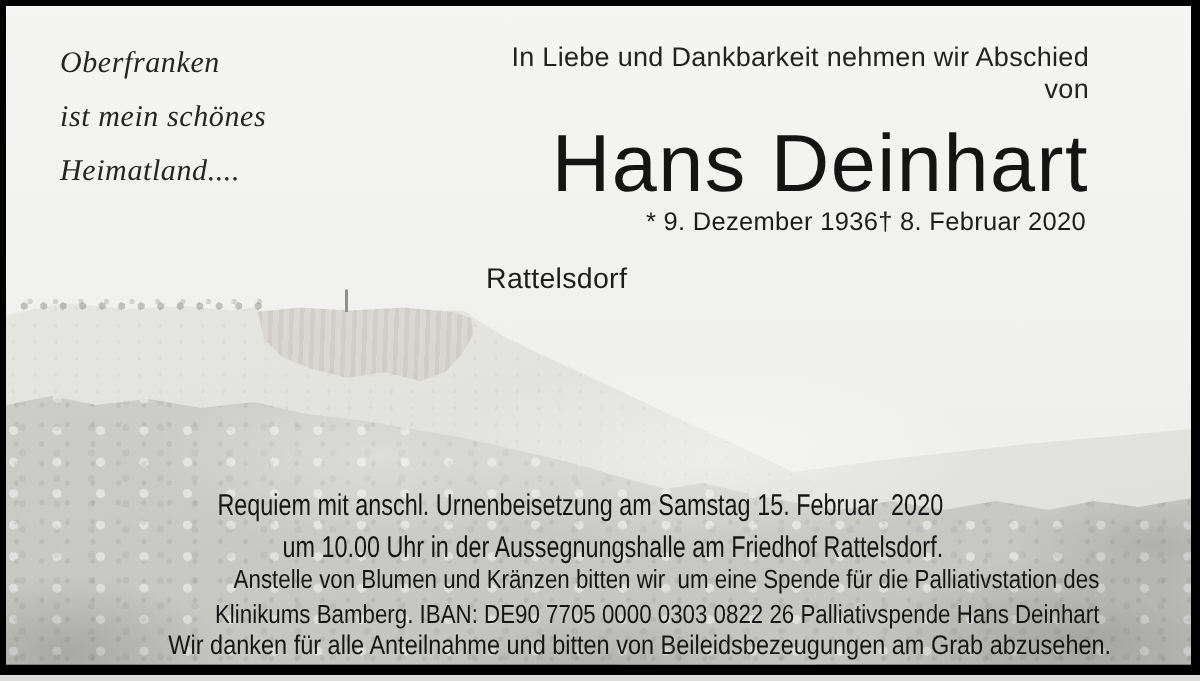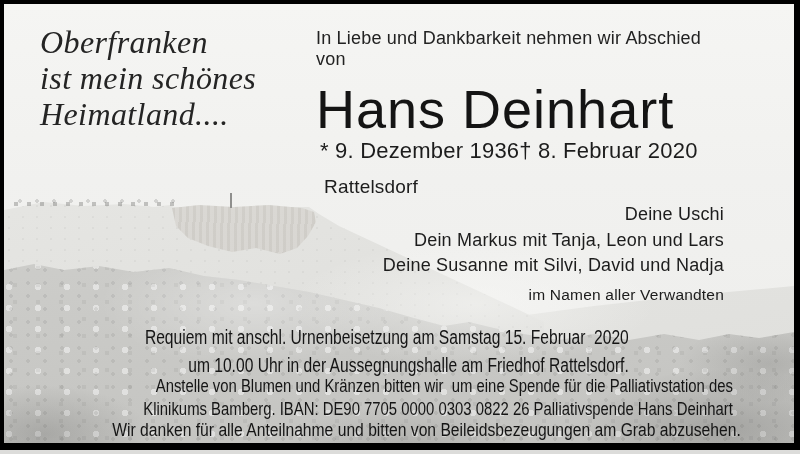--- a/index.html
+++ b/index.html
@@ -53,26 +53,26 @@
       radial-gradient(ellipse 210px 85px at 720px 425px, rgba(50,50,48,.22), transparent 70%),
       radial-gradient(ellipse 160px 60px at 400px 442px, rgba(50,50,48,.13), transparent 70%),
       radial-gradient(ellipse 130px 55px at 765px 360px, rgba(60,60,58,.16), transparent 70%),
       radial-gradient(ellipse 220px 90px at 250px 300px, rgba(255,255,255,.35), transparent 70%);}
   .fog{position:absolute;inset:0;z-index:5;
     background:radial-gradient(ellipse 260px 90px at 470px 300px, rgba(248,248,246,.55), transparent 70%);}
 
   
   .txt{position:absolute;z-index:6;}
   .motto{left:36px;top:20px;font-family:"Liberation Serif",serif;font-style:italic;
-         font-size:32px;line-height:36px;letter-spacing:.4px;color:#242424;}
-  .col{left:312px;top:24px;width:410px;text-align:left;}
+         font-size:20px;line-height:36px;letter-spacing:.4px;color:#242424;}
+  .col{left:312px;top:24px;width:410px;text-align:right;}
   .intro{font-size:18px;letter-spacing:.2px;color:#222;}
   .name{margin-top:8px;font-size:54px;line-height:62px;letter-spacing:1px;color:#141414;}
-  .dates{left:316px;top:134px;width:404px;display:flex;justify-content:flex-start;
-         font-size:22px;letter-spacing:.2px;}
+  .dates{left:316px;top:134px;width:404px;display:flex;justify-content:flex-end;
+         font-size:17px;letter-spacing:.2px;}
   .place{left:320px;top:172px;font-size:19px;letter-spacing:.2px;}
   .mourners{right:70px;top:198px;text-align:right;font-size:18px;line-height:25.5px;letter-spacing:.2px;}
   .mourners-note{margin-top:3px;font-size:15.5px;}
   .service{left:0;top:320px;width:702px;text-align:right;font-size:20px;line-height:27.5px;color:#151515;}
   .donation{left:0;top:371px;width:788px;text-align:right;font-size:17.5px;line-height:22.5px;color:#151515;}
   .closing{left:0;top:416px;width:788px;text-align:right;font-size:18px;color:#151515;}
   .cond80{transform:scaleX(.78);transform-origin:50% 50%;white-space:pre;}
   .cond85{transform:scaleX(.85);transform-origin:50% 50%;white-space:pre;}
   .cond87{transform:scaleX(.87);transform-origin:50% 50%;white-space:pre;}
   .line{white-space:pre;}
@@ -105,26 +105,20 @@
       <div class="name">Hans Deinhart</div>
     </div>
 
     <div class="txt dates">
       <span>* 9. Dezember 1936</span>
       <span>† 8. Februar 2020</span>
     </div>
 
     <div class="txt place">Rattelsdorf</div>
 
-    <div class="txt mourners">
-      <div class="line">Deine Uschi</div>
-      <div class="line">Dein Markus mit Tanja, Leon und Lars</div>
-      <div class="line">Deine Susanne mit Silvi, David und Nadja</div>
-      <div class="mourners-note">im Namen aller Verwandten</div>
-    </div>
 
     <div class="txt service">
       <div class="cond80">Requiem mit anschl. Urnenbeisetzung am Samstag 15. Februar  2020</div>
       <div class="cond80">um 10.00 Uhr in der Aussegnungshalle am Friedhof Rattelsdorf.</div>
     </div>
 
     <div class="txt donation">
       <div class="cond85">Anstelle von Blumen und Kränzen bitten wir  um eine Spende für die Palliativstation des</div>
       <div class="cond85">Klinikums Bamberg. IBAN: DE90 7705 0000 0303 0822 26 Palliativspende Hans Deinhart</div>
     </div>

